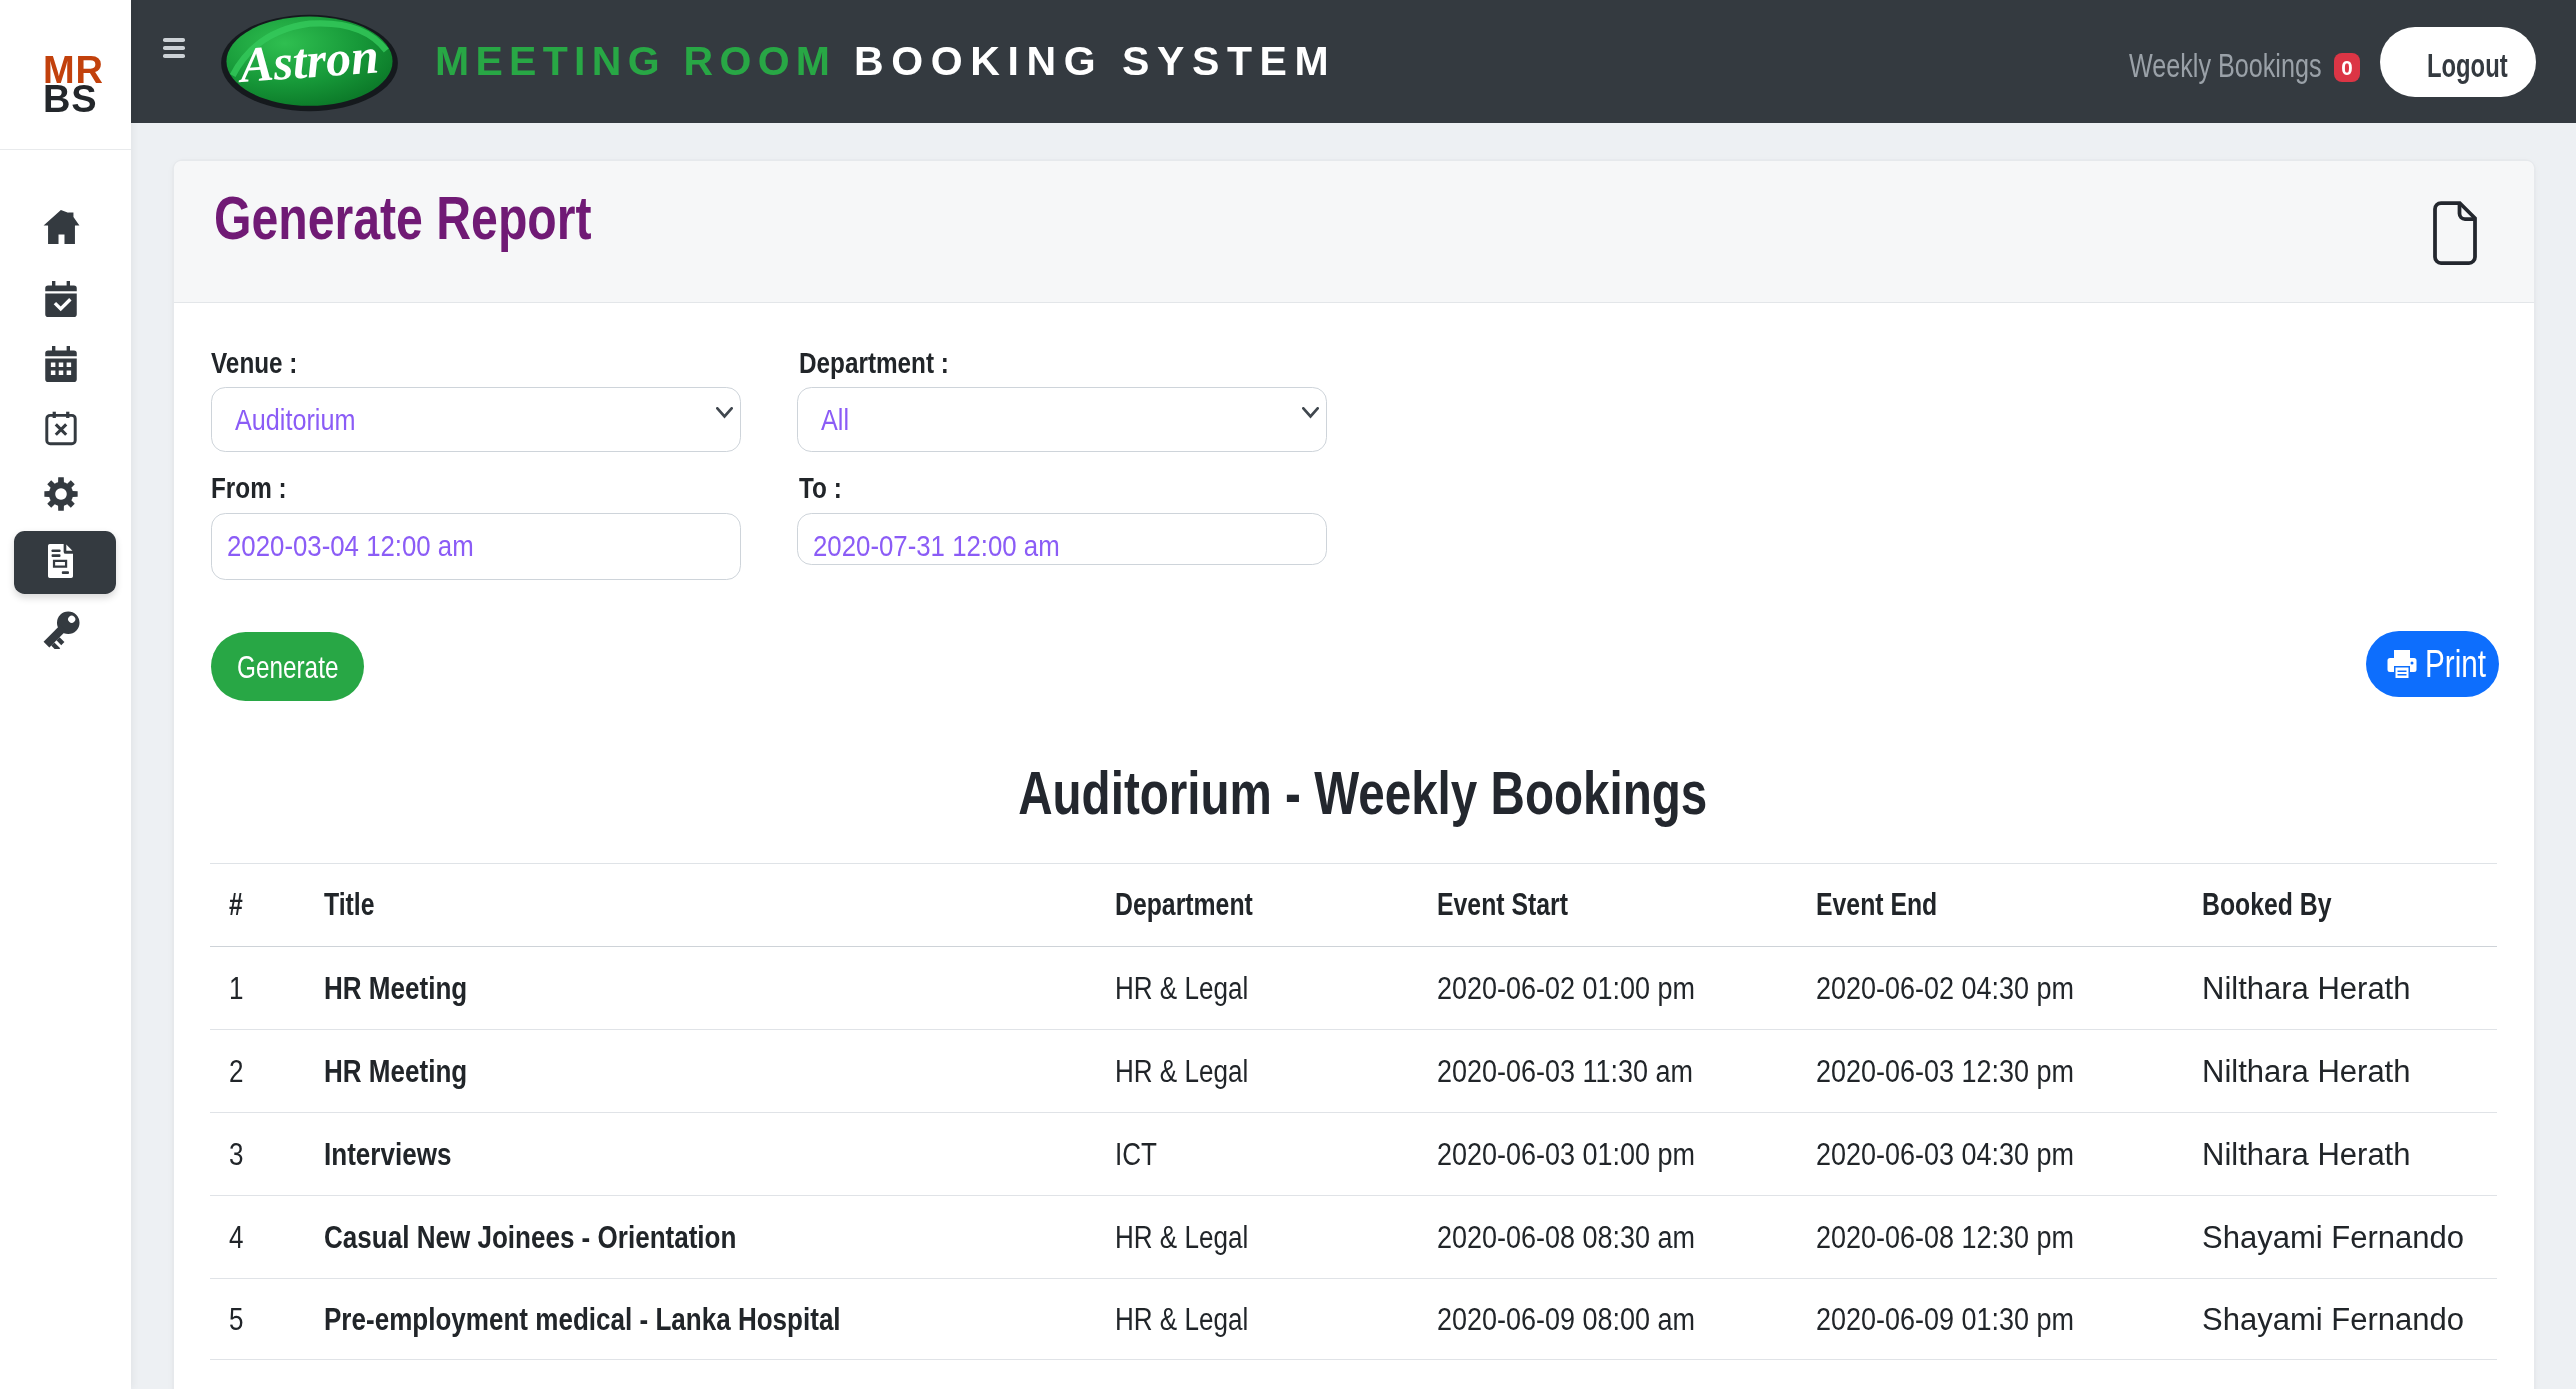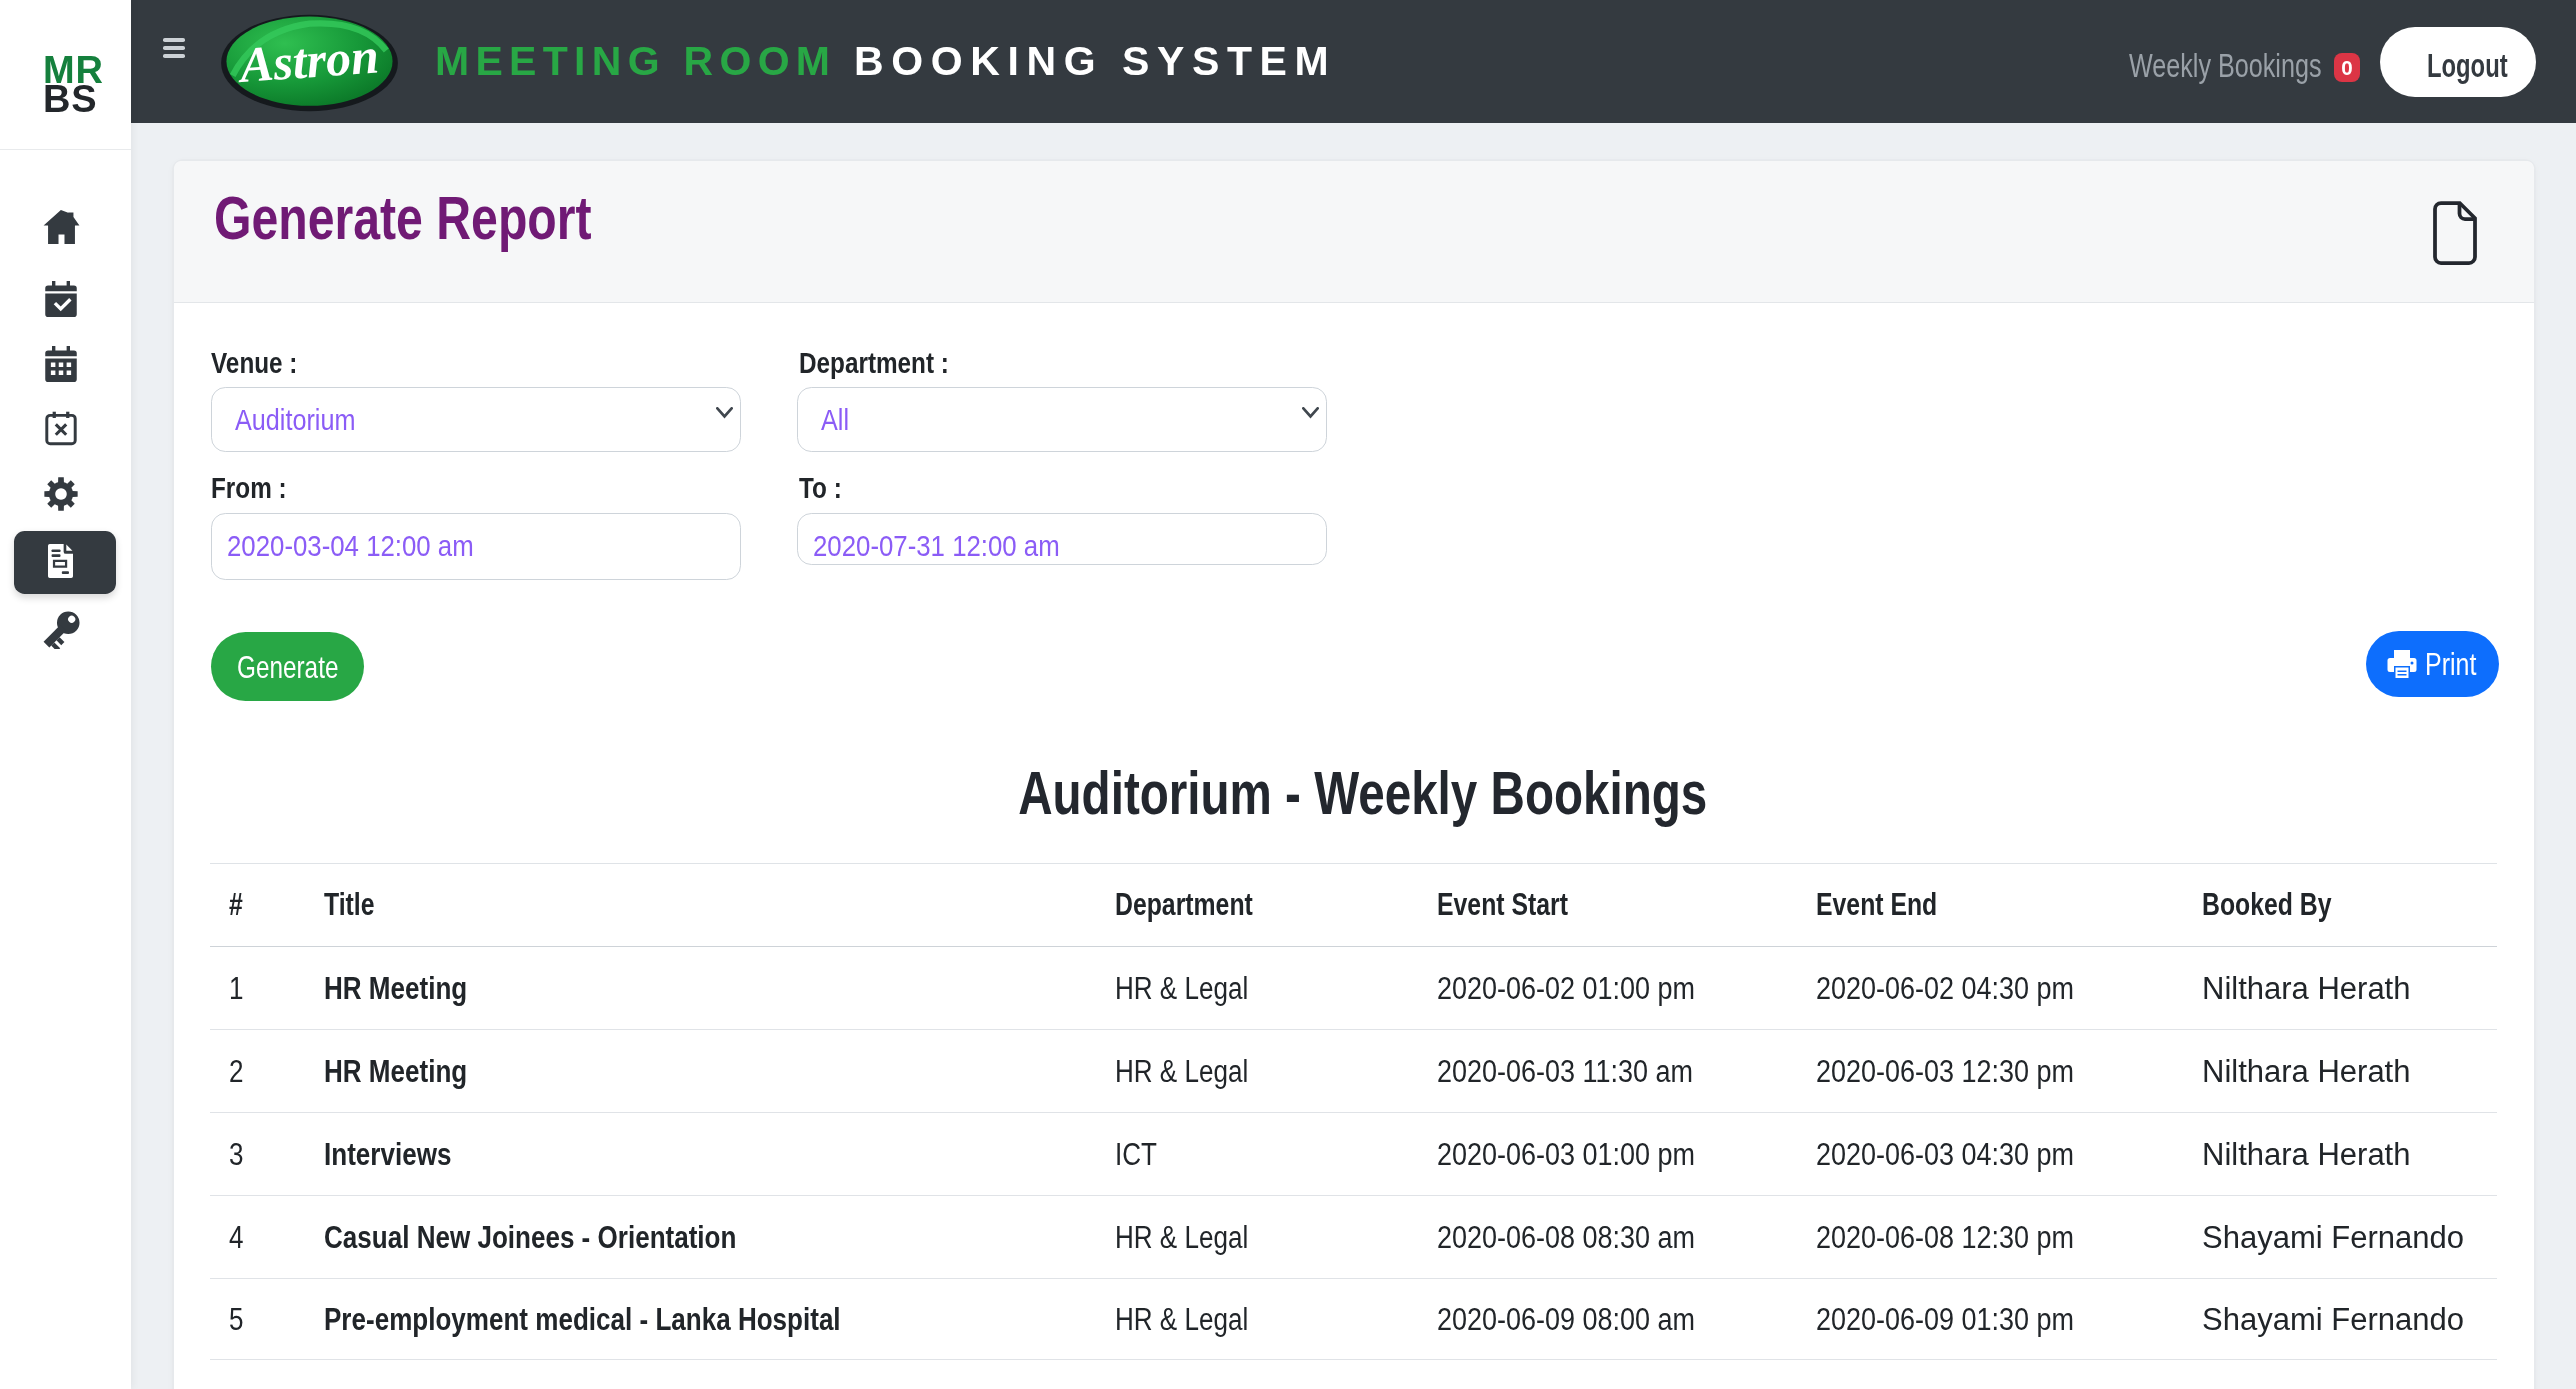--- a/index.html
+++ b/index.html
@@ -12,40 +12,40 @@
 #brandtitle { position:absolute; left:304px; top:33px; font-weight:bold; font-size:41px; line-height:56px; letter-spacing:6.3px; white-space:nowrap; }
 #brandtitle .grn { color:#28a745; }
 #brandtitle .wht { color:#ffffff; letter-spacing:7.6px;margin-top:36px; }
 #wkb { position:absolute; left:1998px; top:41px; font-size:34px; line-height:48px; color:#9aa1a8; }
 #badge { position:absolute; left:2203px; top:53px; width:26px; height:29px; background:#dc3545; border-radius:8px; color:#fff; font-weight:bold; font-size:20.6px; text-align:center; line-height:29px; }
 #logout { position:absolute; left:2249px; top:27px; width:156px; height:70px; background:#fff; border-radius:35px; }
 #logout span.t { position:absolute; left:47px; top:14.3px; font-size:34px; font-weight:bold; color:#343a40; line-height:48px; }
 
 #sidebar { position:absolute; left:0; top:0; width:131px; height:1389px; background:#fff; box-shadow:1.8px 0 7.2px rgba(0,0,0,.05); z-index:5; }
 #mrbs { position:absolute; left:43px; top:56px; font-weight:bold; font-size:38px; line-height:29px; letter-spacing:0.9px; }
-#mrbs .g { color:#15803d; } #mrbs .d { color:#23272b; }
+#mrbs .g { color:#c2410c; } #mrbs .d { color:#23272b; }
 #sidediv { position:absolute; left:0; top:149px; width:131px; height:0.9px; background:#e8eaec; }
 .sicon { position:absolute; left:0; width:131px; text-align:center; padding-right:9px; }
 #stile { position:absolute; left:14.3px; top:531px; width:102px; height:63px; background:#343a40; border-radius:10.7px; box-shadow:0 3.6px 7.2px rgba(0,0,0,.15); }
 
 #card { position:absolute; left:174px; top:161px; width:2360px; height:1342px; background:#fff; border-radius:9px; box-shadow:0 0 0 1.8px #e6e9ec, 0 2.7px 9px rgba(0,0,0,.05); }
 #cardhead { position:absolute; left:0; top:0; width:100%; height:142px; background:#f6f7f8; border-bottom:1.8px solid #e3e6e9; border-radius:7.2px 7.2px 0 0; }
 #gr { position:absolute; left:40px; top:15px; font-size:61px; font-weight:bold; color:#701a75; line-height:84px; }
 #fileico { position:absolute; left:2257px; top:39px; }
 
 .flabel { position:absolute; font-size:30px; font-weight:bold; color:#212529; line-height:43px; }
 .fsel, .finp { position:absolute; width:530px; height:65px; border:1.8px solid #ced4da; border-radius:14.3px; background:#fff; }
 .fsel span.t, .finp span.t { position:absolute; left:23px; top:9.8px; font-size:30px; color:#8b5cf6; line-height:43px; }
 .finp span.t { left:15px; }
 .chev { position:absolute; right:7.2px; top:19px; }
 
 #genbtn { position:absolute; left:37px; top:471px; width:153px; height:69px; background:#28a745; border-radius:35px; }
 #genbtn span.t { position:absolute; left:0; width:153px; text-align:center; top:12.5px; font-size:32px; color:#fff; line-height:45px; }
 #prbtn { position:absolute; left:2192px; top:470px; width:133px; height:66px; background:#0d6efd; border-radius:33px; color:#fff; }
-#prbtn span.t { position:absolute; left:59px; top:11.6px; font-size:32px; line-height:43px; color:#fff; }
+#prbtn span.t { position:absolute; left:59px; top:11.6px; font-size:38px; line-height:43px; color:#fff; }
 
 #awb { position:absolute; left:9px; top:590px; width:2360px; text-align:center; font-size:61px; font-weight:bold; color:#23272e; line-height:85px; }
 #tbl { position:absolute; left:36px; top:702px; width:2287px; border-top:0.9px solid #dfe3e7; }
 .trow { position:relative; width:100%; height:83px; border-bottom:0.9px solid #e0e3e7; }
 .trow.head { border-bottom:1.8px solid #ced3d8; }
 .tcell { position:absolute; top:0; height:100%; display:flex; align-items:center; font-size:31px; color:#212529; }
 .tcell.b { font-weight:bold; }
 .trow:not(.head) .tcell { padding-top:2.7px; }
 .c1 { left:19px; } .c2 { left:114px;font-weight:bold; } .c3 { left:905px; } .c4 { left:1227px; } .c5 { left:1606px; } .c6 { left:1992px; }
 </style>

